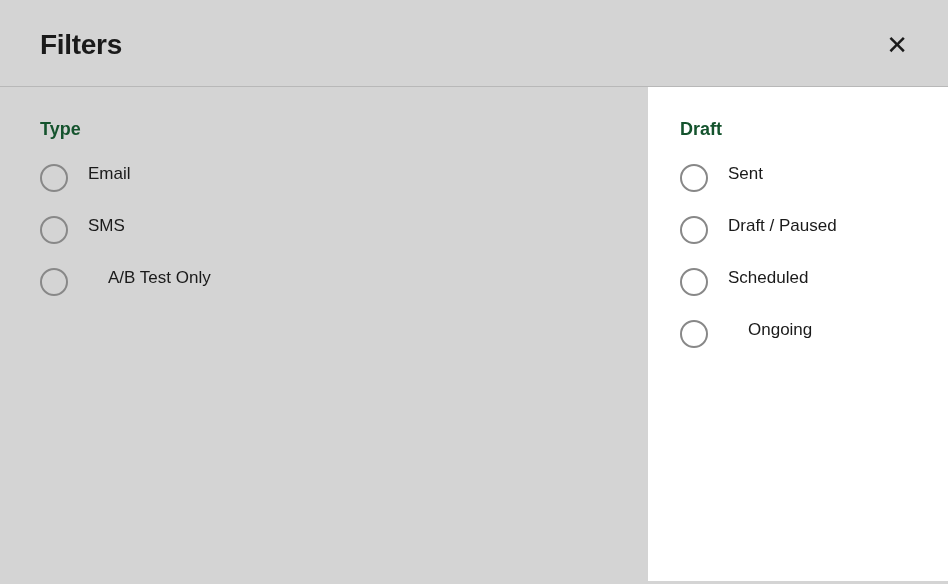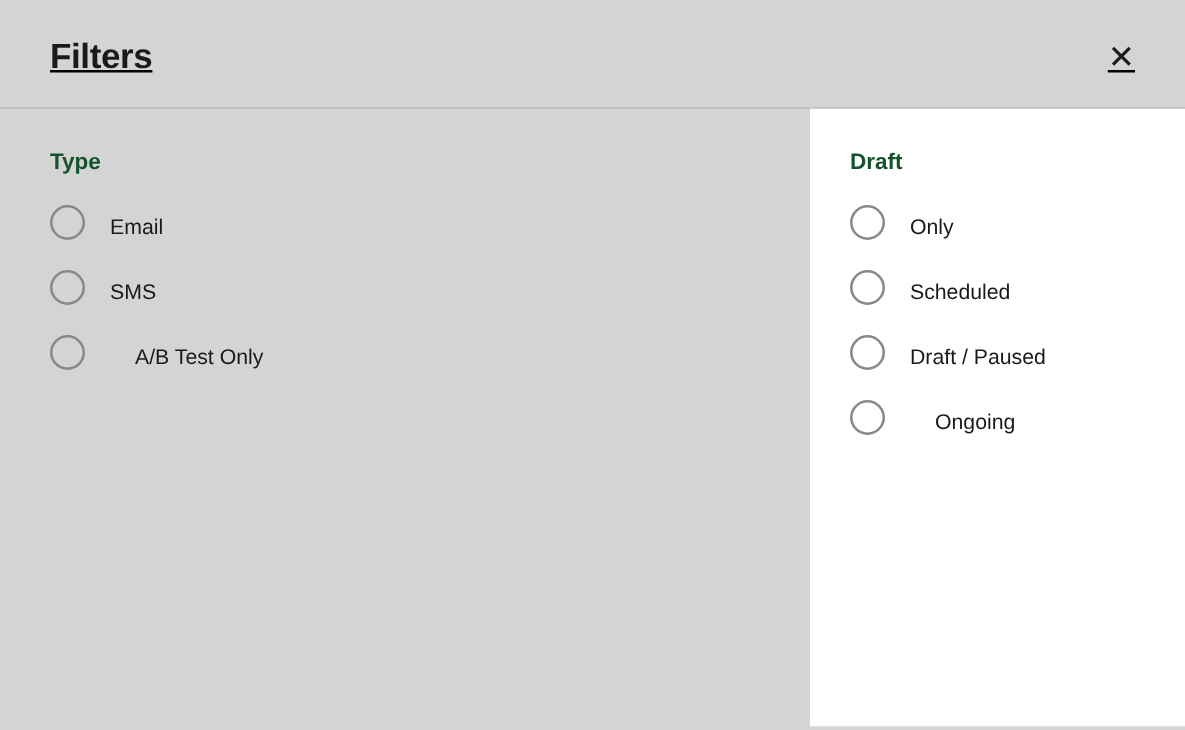--- a/index.html
+++ b/index.html
@@ -22,21 +22,20 @@
       height: 584px;
       background-color: #d4d4d4;
       position: relative;
     }
 
     .modal-header {
       display: flex;
       align-items: center;
       justify-content: space-between;
       padding: 28px 36px 24px 40px;
-      text-decoration: underline;
     }
 
     .modal-title {
       font-size: 28px;
       font-weight: 700;
       color: #1a1a1a;
       letter-spacing: -0.3px;
     }
 
     .close-button {
@@ -72,21 +71,21 @@
 
     .section-title {
       font-size: 18px;
       font-weight: 700;
       color: #14532d;
       margin-bottom: 24px;
     }
 
     .filter-option {
       display: flex;
-      align-items: flex-end;
+      align-items: flex-start;
       gap: 20px;
       margin-bottom: 24px;
       cursor: pointer;
     }
 
     .filter-option:last-child {
       margin-bottom: 0;
       gap: 40px;
     }
 
@@ -147,31 +146,31 @@
         <div class="radio-circle"></div>
         <span class="filter-label">A/B Test Only</span>
       </div>
     </div>
 
     <div class="status-section">
       <div class="section-title">Draft</div>
 
       <div class="filter-option">
         <div class="radio-circle"></div>
-        <span class="filter-label">Only</span>
+        <span class="filter-label">Sent</span>
+      </div>
+
+      <div class="filter-option">
+        <div class="radio-circle"></div>
+        <span class="filter-label">Draft / Paused</span>
       </div>
 
       <div class="filter-option">
         <div class="radio-circle"></div>
         <span class="filter-label">Scheduled</span>
-      </div>
-
-      <div class="filter-option">
-        <div class="radio-circle"></div>
-        <span class="filter-label">Draft / Paused</span>
       </div>
 
       <div class="filter-option">
         <div class="radio-circle"></div>
         <span class="filter-label">Ongoing</span>
       </div>
 
     </div>
 
   </div>

